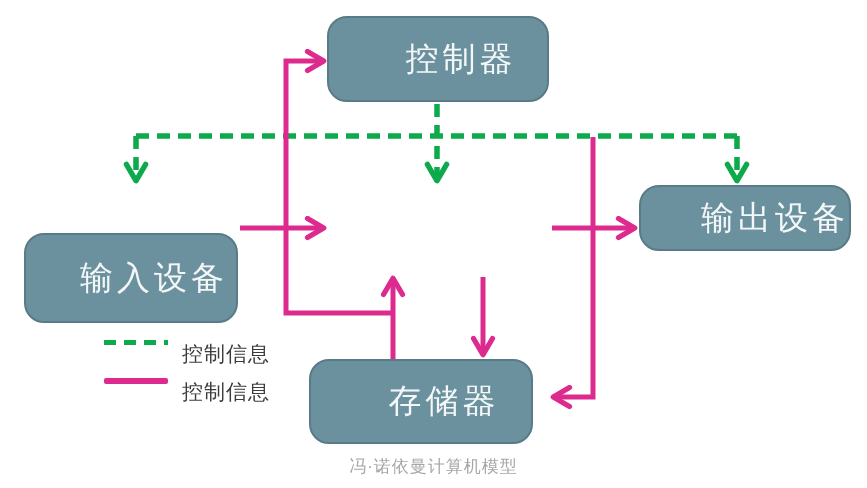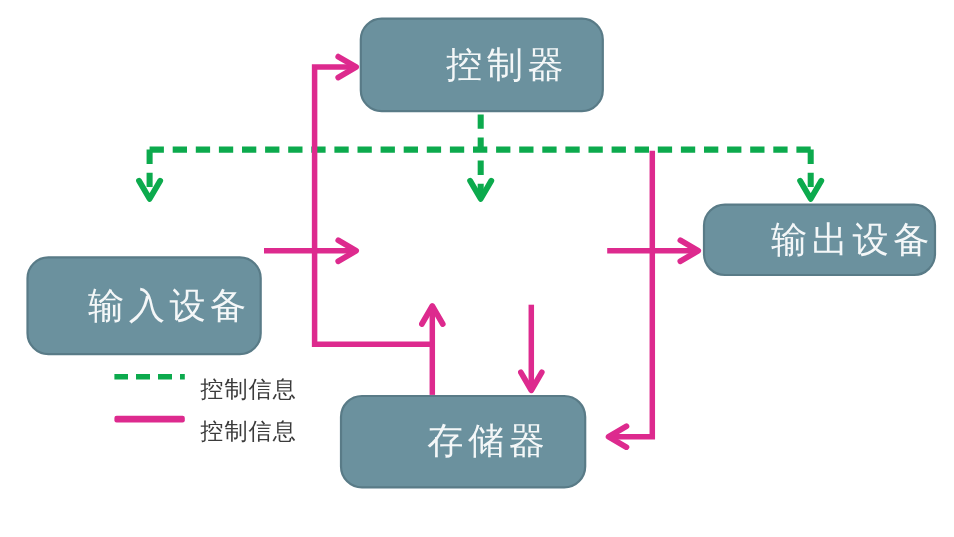--- a/index.html
+++ b/index.html
@@ -96,14 +96,15 @@
     <div class="legend-row">
       <div class="legend-swatch dashed"></div>
       <span class="legend-label">控制信息</span>
     </div>
     <div class="legend-row">
       <div class="legend-swatch solid"></div>
       <span class="legend-label">控制信息</span>
     </div>
   </div>
 
+  <div class="caption">冯·诺依曼计算机模型</div>
 
 </div>
 
 </body></html>

